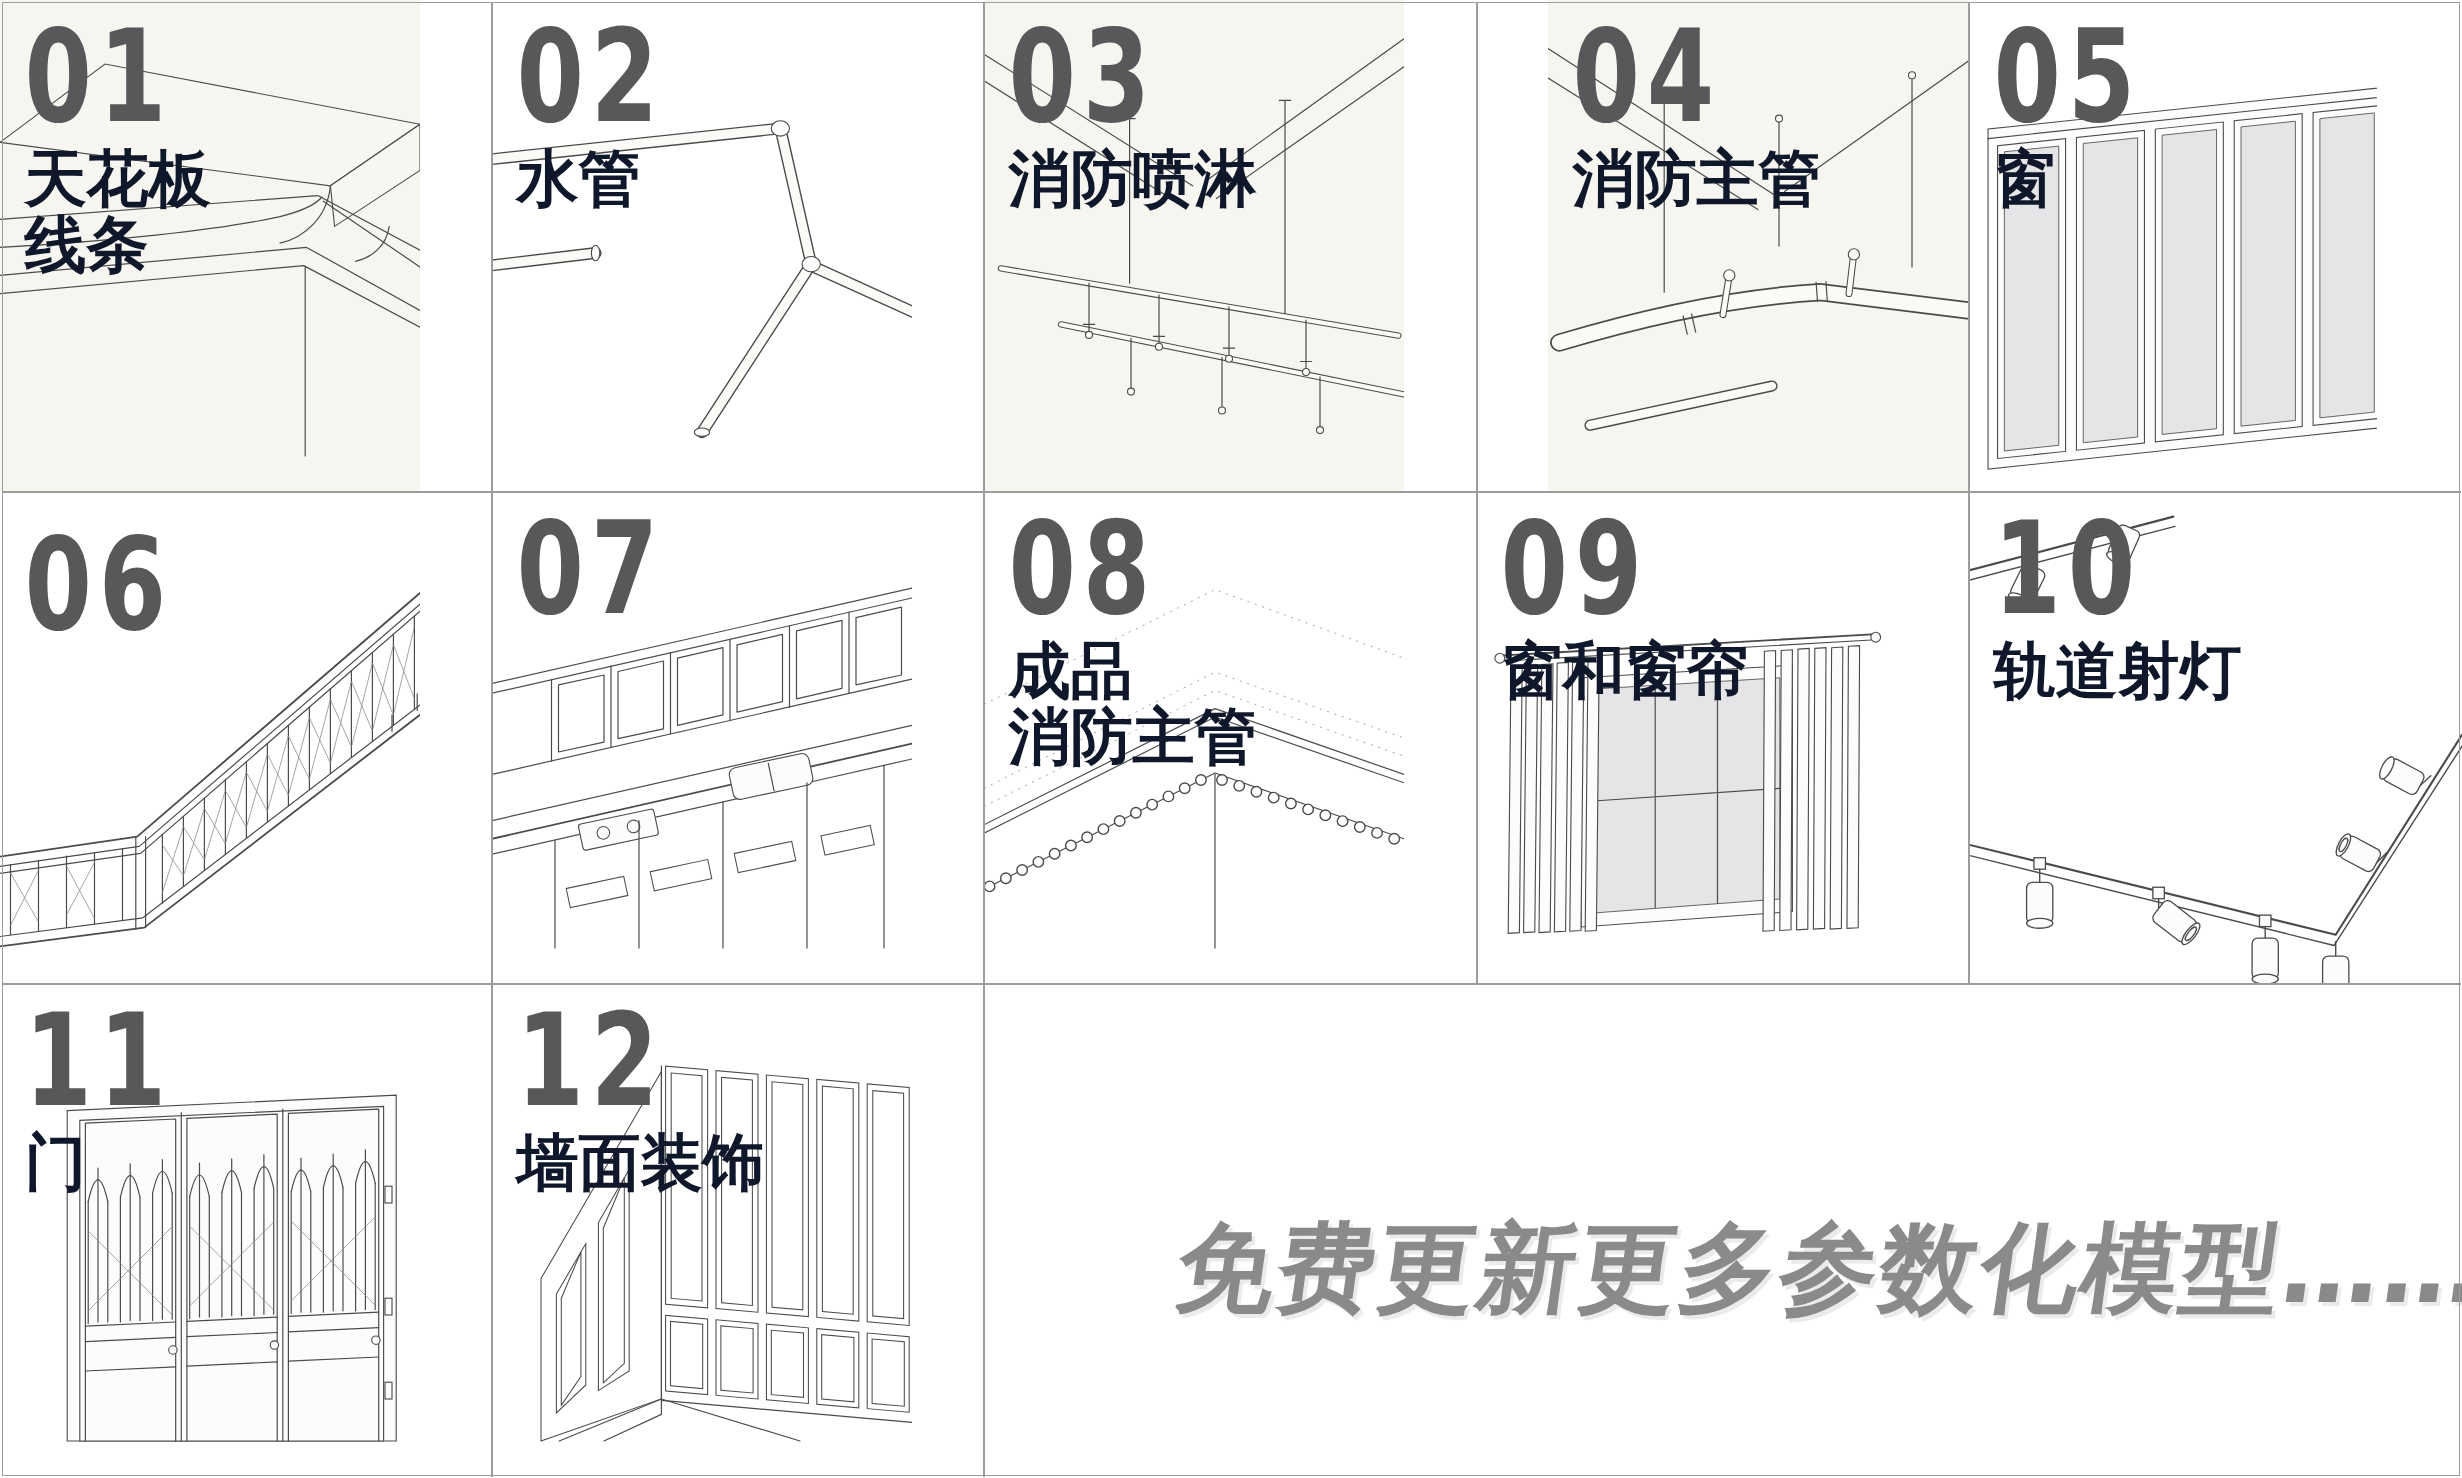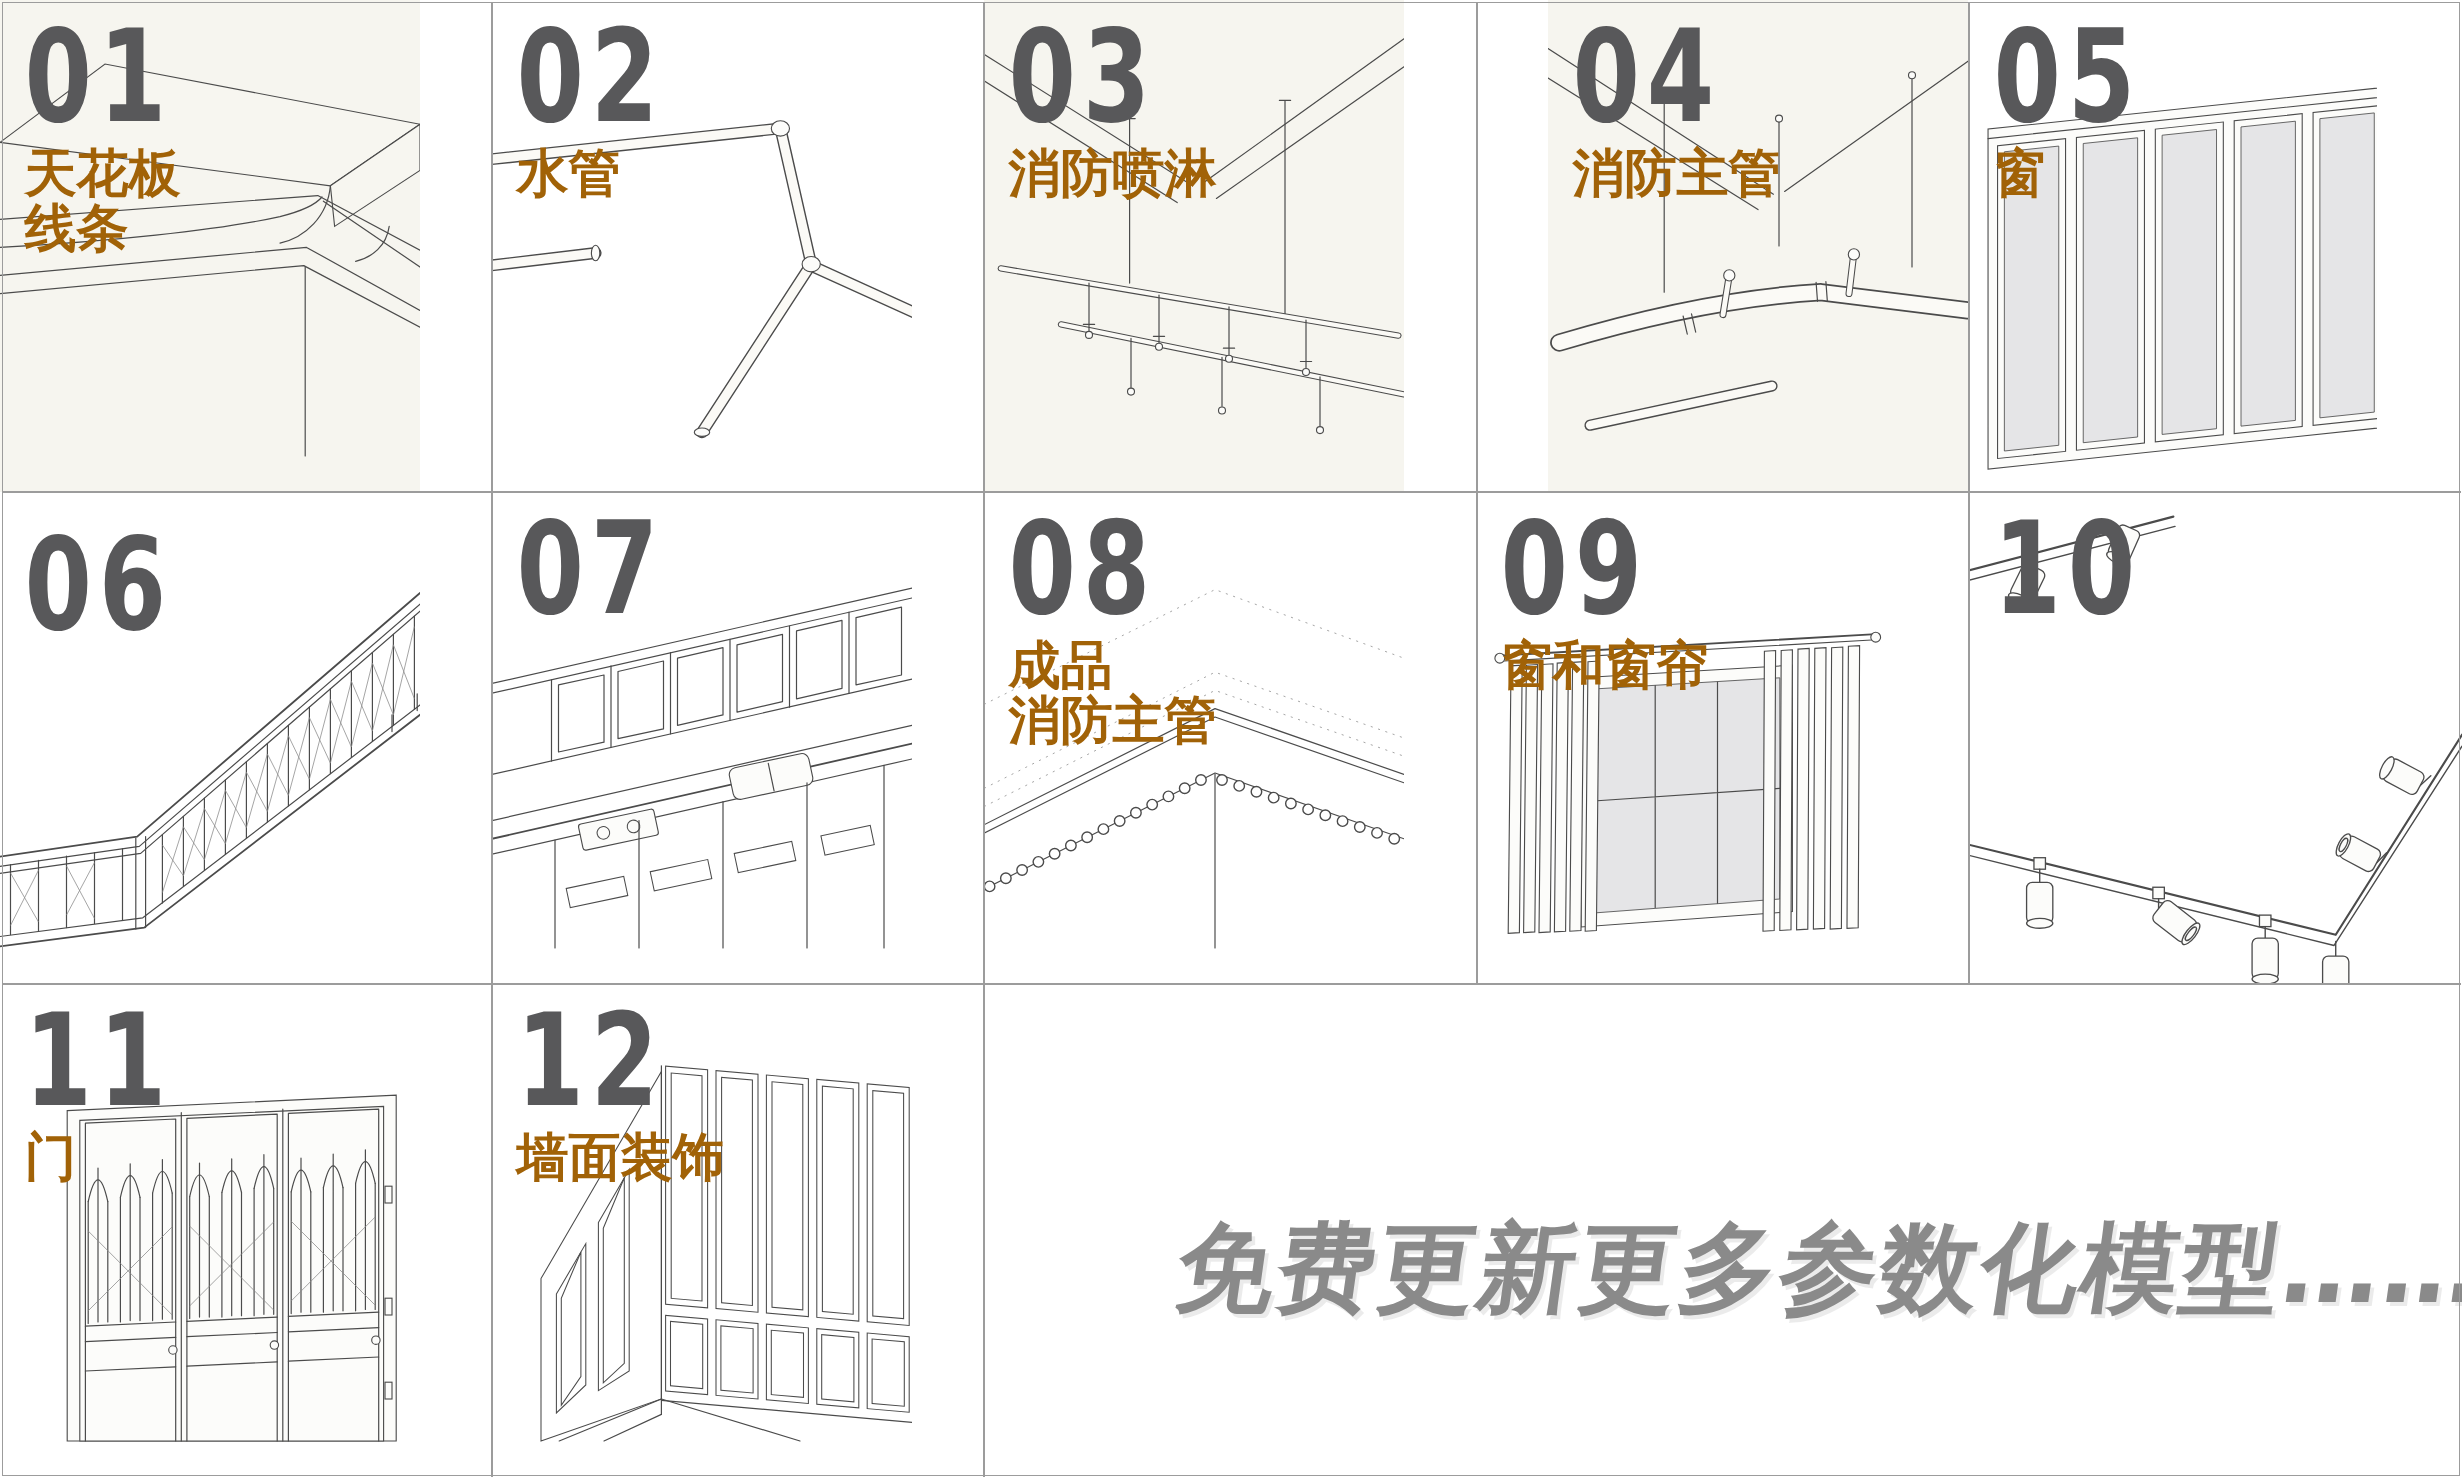--- a/index.html
+++ b/index.html
@@ -6,21 +6,21 @@
   .canvas{position:relative;width:2462px;height:1478px;background:#ffffff;
           font-family:"DejaVu Sans","Liberation Sans",sans-serif;overflow:hidden}
   .frame{position:absolute;left:1.6px;top:1.6px;width:2456px;height:1472px;
          border:1.6px solid #9c9c9c;pointer-events:none;z-index:6}
   .gl{position:absolute;background:#9c9c9c;z-index:5}
   .cell{position:absolute;width:420px;height:492px;overflow:hidden;background:#ffffff}
   .cell.cream{background:#f6f5ef}
   .illus{position:absolute;left:0;top:0;width:100%;height:100%}
   .num{position:absolute;left:24.6px;top:13px;font-size:97px;font-weight:bold;color:#58585a;
        letter-spacing:6.6px;line-height:1;transform:scaleY(1.32);transform-origin:0 0;z-index:3}
-  .label{position:absolute;left:24.6px;top:146px;font-size:52px;font-weight:bold;color:#a16207;
+  .label{position:absolute;left:24.6px;top:146px;font-size:62px;font-weight:bold;color:#0f172a;
          line-height:1.06;z-index:3;white-space:nowrap}
   .label span{display:block}
   .slogan{position:absolute;left:193px;top:220px;font-size:98px;font-weight:bold;color:#8a8a8a;
           letter-spacing:2.5px;white-space:nowrap;transform:skewX(-8deg);
           text-shadow:4.1px 4.1px 0 rgba(0,0,0,0.08)}
   
   .ln{fill:none;stroke:#4b4b4b;stroke-width:1.7;stroke-linecap:round;stroke-linejoin:round}
   .lnt{fill:none;stroke:#8a8a8a;stroke-width:1.1}
   .ln2{fill:none;stroke:#4b4b4b;stroke-width:2.6;stroke-linecap:round;stroke-linejoin:round}
   .dot{stroke-dasharray:3 8}
@@ -298,20 +298,24 @@
           <ellipse class="fw" cx="0" cy="46" rx="15" ry="6"></ellipse>
           <ellipse class="fw" cx="0" cy="46" rx="9" ry="3.5"></ellipse>
         </g>
       <path class="ln" d="M562,346 L549,358"></path>
       <g transform="translate(549,358) rotate(118)">
           <rect class="fw" x="-15" y="0" width="30" height="46" rx="7"></rect>
           <ellipse class="fw" cx="0" cy="46" rx="15" ry="6"></ellipse>
         </g>
     </svg>
     <div class="num">10</div>
+    <div class="label">
+        <span>轨道射灯</span>
+        <span></span>
+      </div>
   </div>
 
   <div class="cell" style="left:0;top:984px;height:494px">
     <svg class="illus" viewBox="0 0 600 600">
       <polygon class="fw" points="96,128 566,106 566,600 96,600"></polygon>
       <polygon class="fw" points="114,142 548,122 548,600 114,600"></polygon>
       <path class="ln" d="M259,131 V600 M404,126 V600"></path>
       <path class="ln" d="M122,146 L251,140 L251,600 M122,146 L122,600 M267,139 L396,133 L396,600 M267,139 L267,600 M412,132 L541,126 L541,600 M412,132 L412,600"></path>
       <path class="ln" d="M126,258 Q140,196 154,258 M172,252 Q186,190 200,252 M218,246 Q232,184 246,246"></path>
       <path class="ln" d="M126,258V432M154,258V430M172,252V430M200,252V428M218,246V428M246,246V426M140,210V430M186,204V428M232,198V426"></path>

